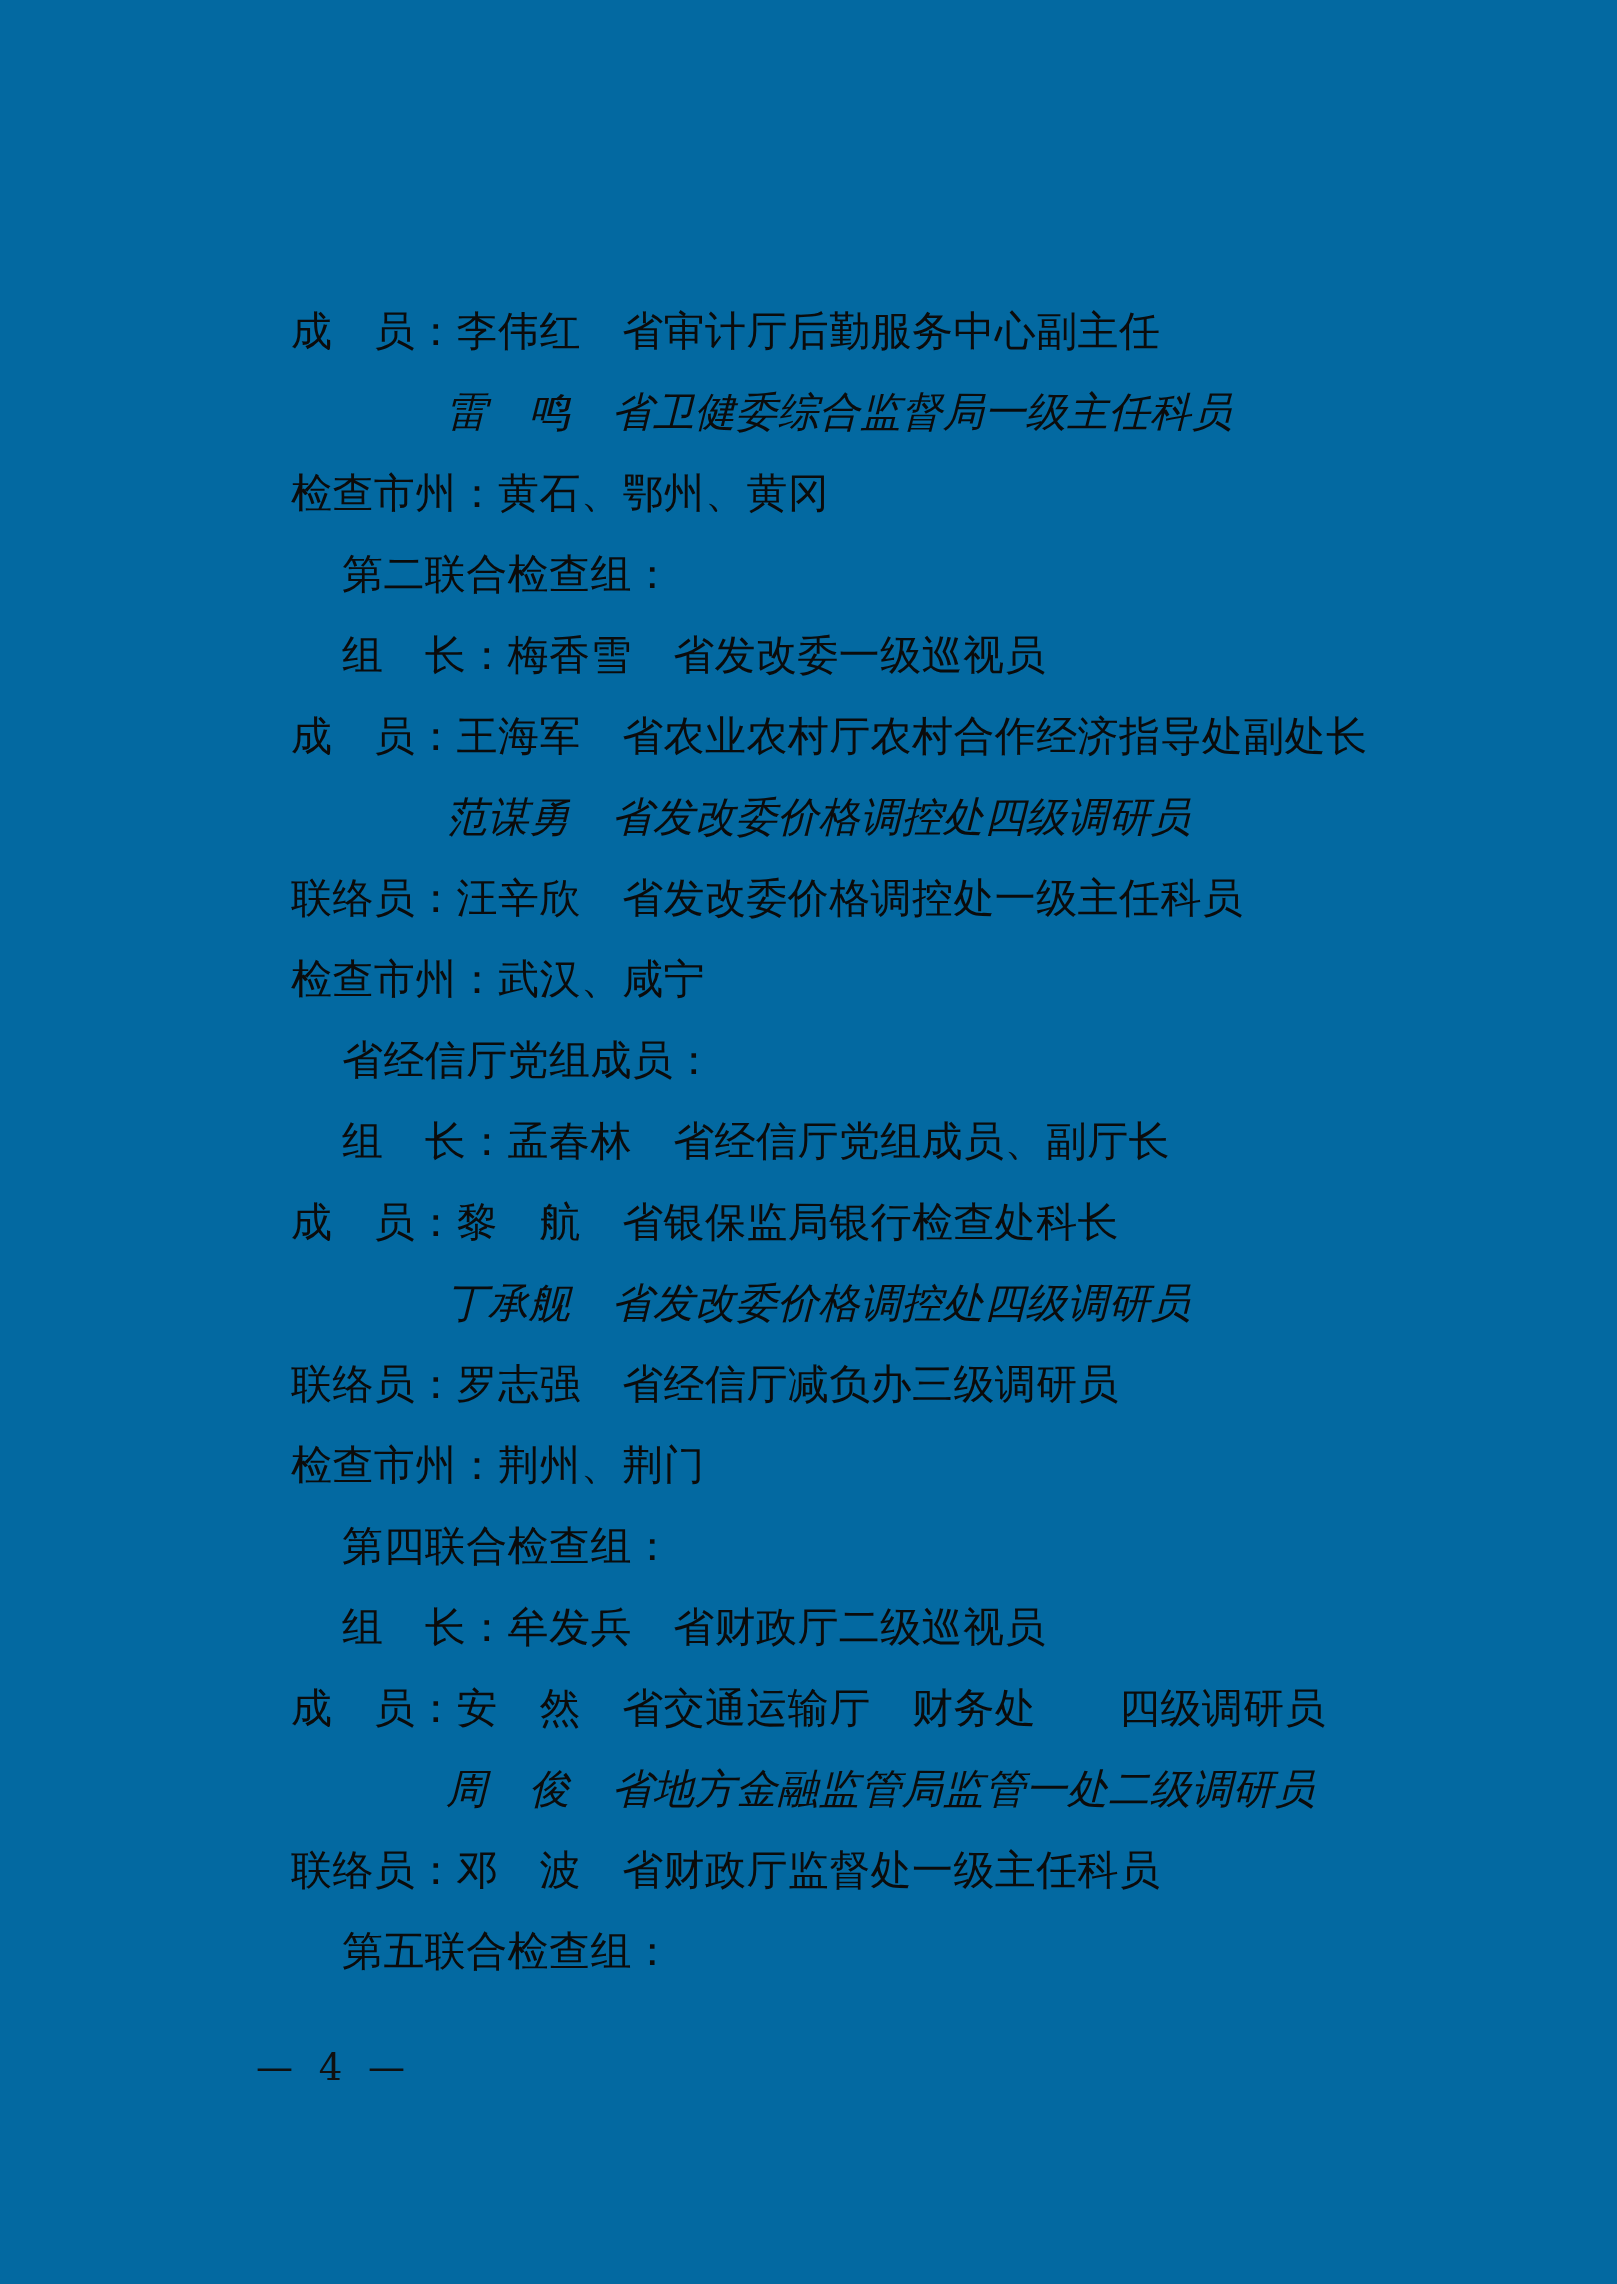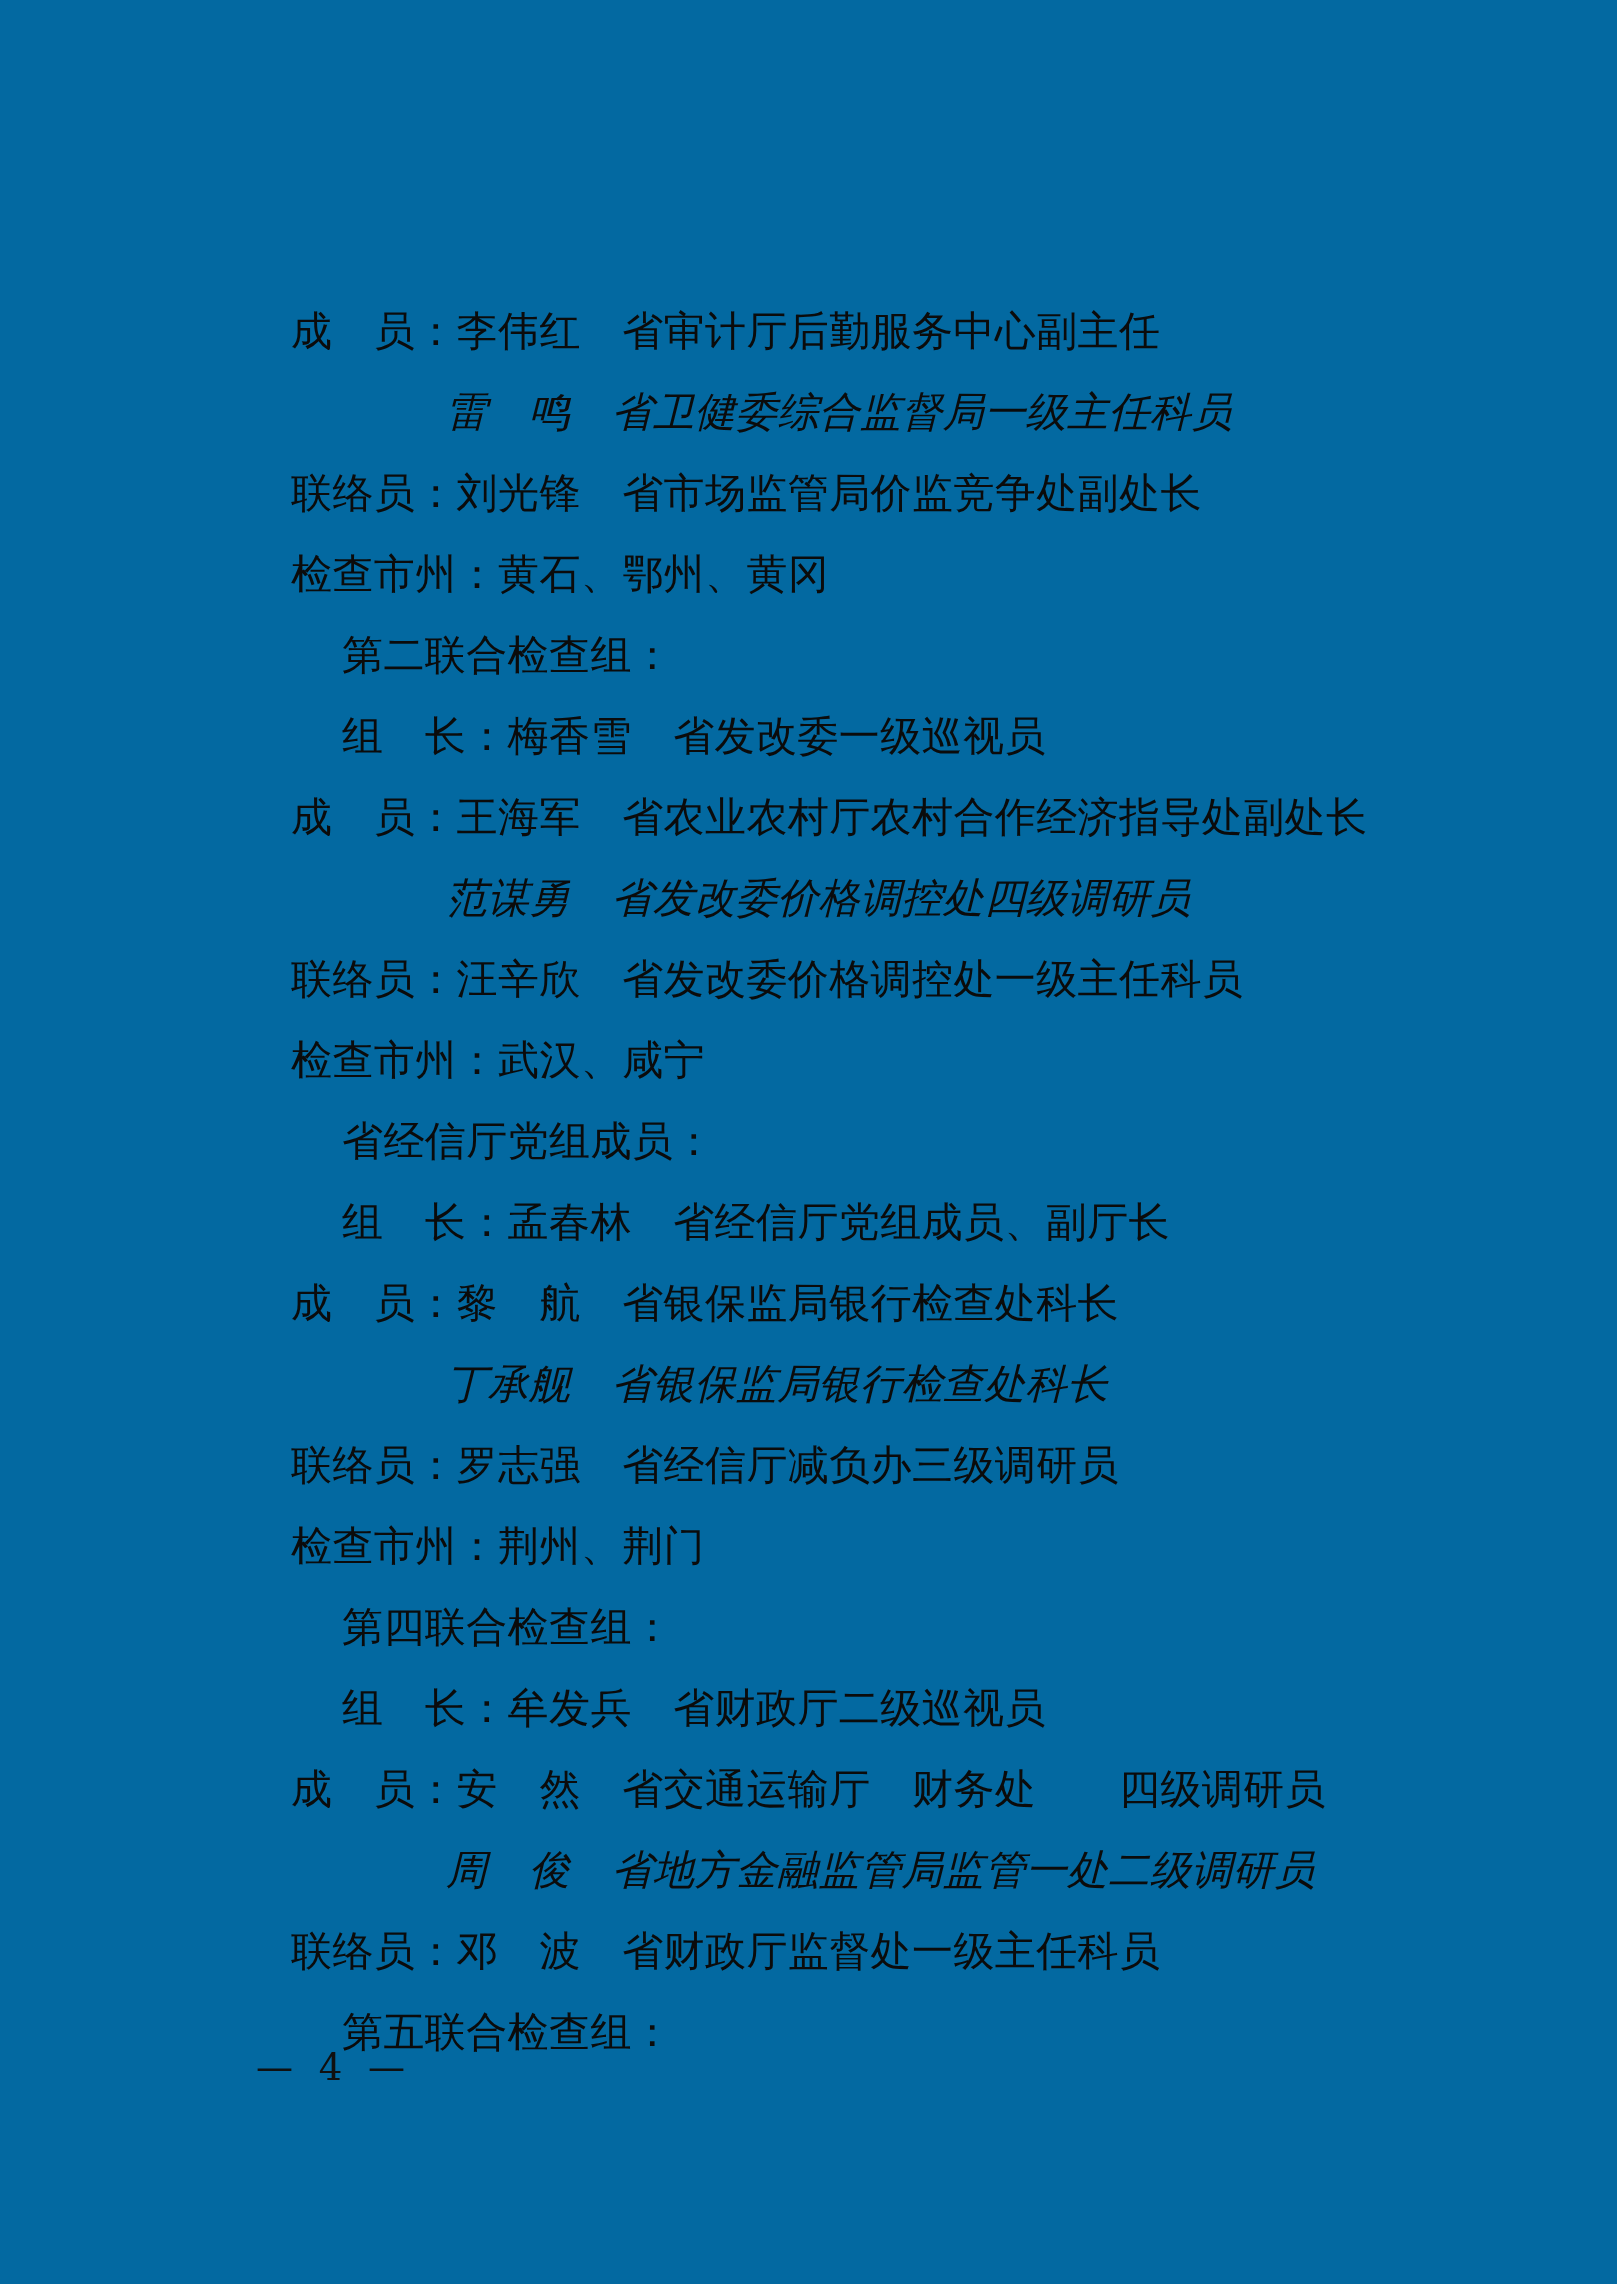--- a/index.html
+++ b/index.html
@@ -64,34 +64,33 @@
   }
 </style>
 </head>
 <body>
 
 <div class="page">
   <div class="content">
 
     <div class="line indent1">成　员：李伟红　省审计厅后勤服务中心副主任</div>
     <div class="line indent-sub">雷　鸣　省卫健委综合监督局一级主任科员</div>
-    <div class="line indent1">联络员：刘光锋　省市场监管局价监竞争处副处长</div>
     <div class="line indent1">检查市州：黄石、鄂州、黄冈</div>
 
     <div class="line group-head bold">第二联合检查组：</div>
     <div class="line indent2">组　长：梅香雪　省发改委一级巡视员</div>
     <div class="line indent1">成　员：王海军　省农业农村厅农村合作经济指导处副处长</div>
     <div class="line indent-sub">范谋勇　省发改委价格调控处四级调研员</div>
     <div class="line indent1">联络员：汪辛欣　省发改委价格调控处一级主任科员</div>
     <div class="line indent1">检查市州：武汉、咸宁</div>
 
     <div class="line group-head bold">省经信厅党组成员：</div>
     <div class="line indent2">组　长：孟春林　省经信厅党组成员、副厅长</div>
     <div class="line indent1">成　员：黎　航　省银保监局银行检查处科长</div>
-    <div class="line indent-sub">丁承舰　省银保监局银行检查处科长</div>
+    <div class="line indent-sub">丁承舰　省发改委价格调控处四级调研员</div>
     <div class="line indent1">联络员：罗志强　省经信厅减负办三级调研员</div>
     <div class="line indent1">检查市州：荆州、荆门</div>
 
     <div class="line group-head bold">第四联合检查组：</div>
     <div class="line indent2">组　长：牟发兵　省财政厅二级巡视员</div>
     <div class="line indent1">成　员：安　然　省交通运输厅　财务处　　四级调研员</div>
     <div class="line indent-sub">周　俊　省地方金融监管局监管一处二级调研员</div>
     <div class="line indent1">联络员：邓　波　省财政厅监督处一级主任科员</div>
 
     <div class="line group-head bold">第五联合检查组：</div>

